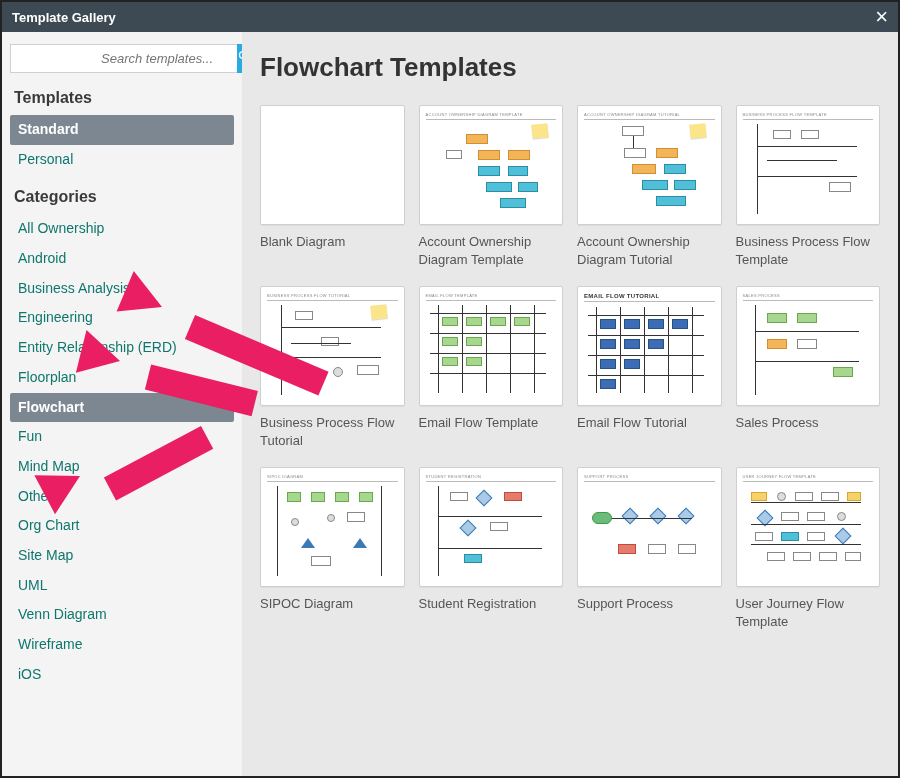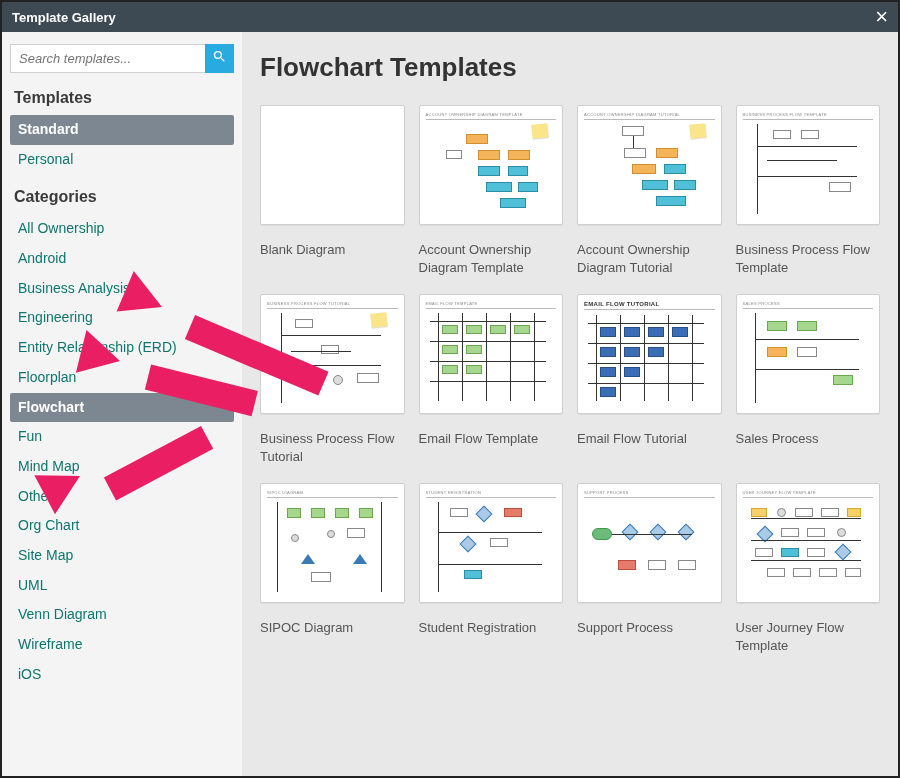--- a/index.html
+++ b/index.html
@@ -33,25 +33,26 @@
     background: #f4f4f4;
     padding: 12px 8px 8px 8px;
     overflow: auto;
     flex-shrink: 0;
   }
   .searchrow { display: flex; margin-bottom: 16px; }
   .searchrow input {
     flex: 1;
     border: 1px solid #cfcfcf;
     background: #fff;
-    padding: 6px 8px;
+    padding: 6px 24px;
     font-size: 13px;
     font-style: italic;
     color: #4d7c0f;
     border-right: none;
+    text-align: right;
   }
   .searchrow .btn {
     width: 32px;
     background: #29abe2;
     color: #fff;
     display: flex;
     align-items: center;
     justify-content: center;
     cursor: pointer;
   }
@@ -113,21 +114,21 @@
     font-size: 4px;
     color: #888;
     letter-spacing: 0.3px;
     text-transform: uppercase;
     margin-bottom: 2px;
   }
   .thumb .hr { height:1px; background:#bbb; margin-bottom:3px; }
   .cap {
     font-size: 13px;
     color: #555;
-    margin-top: 16px;
+    margin-top: 8px;
     line-height: 1.35;
     min-height: 34px;
   }
   
   .sticky { position:absolute; width:16px; height:14px; background:#fbe58b; transform:rotate(-6deg); box-shadow:0 1px 1px rgba(0,0,0,.15); }
   .box { position:absolute; border:1px solid #888; background:#fff; }
   .box.o { background:#f4b45a; border-color:#d28f2e; }
   .box.t { background:#50bfd8; border-color:#2a8da3; }
   .box.g { background:#a7d78f; border-color:#6aa84f; }
   .box.b { background:#3b6db5; border-color:#2a4f84; }

